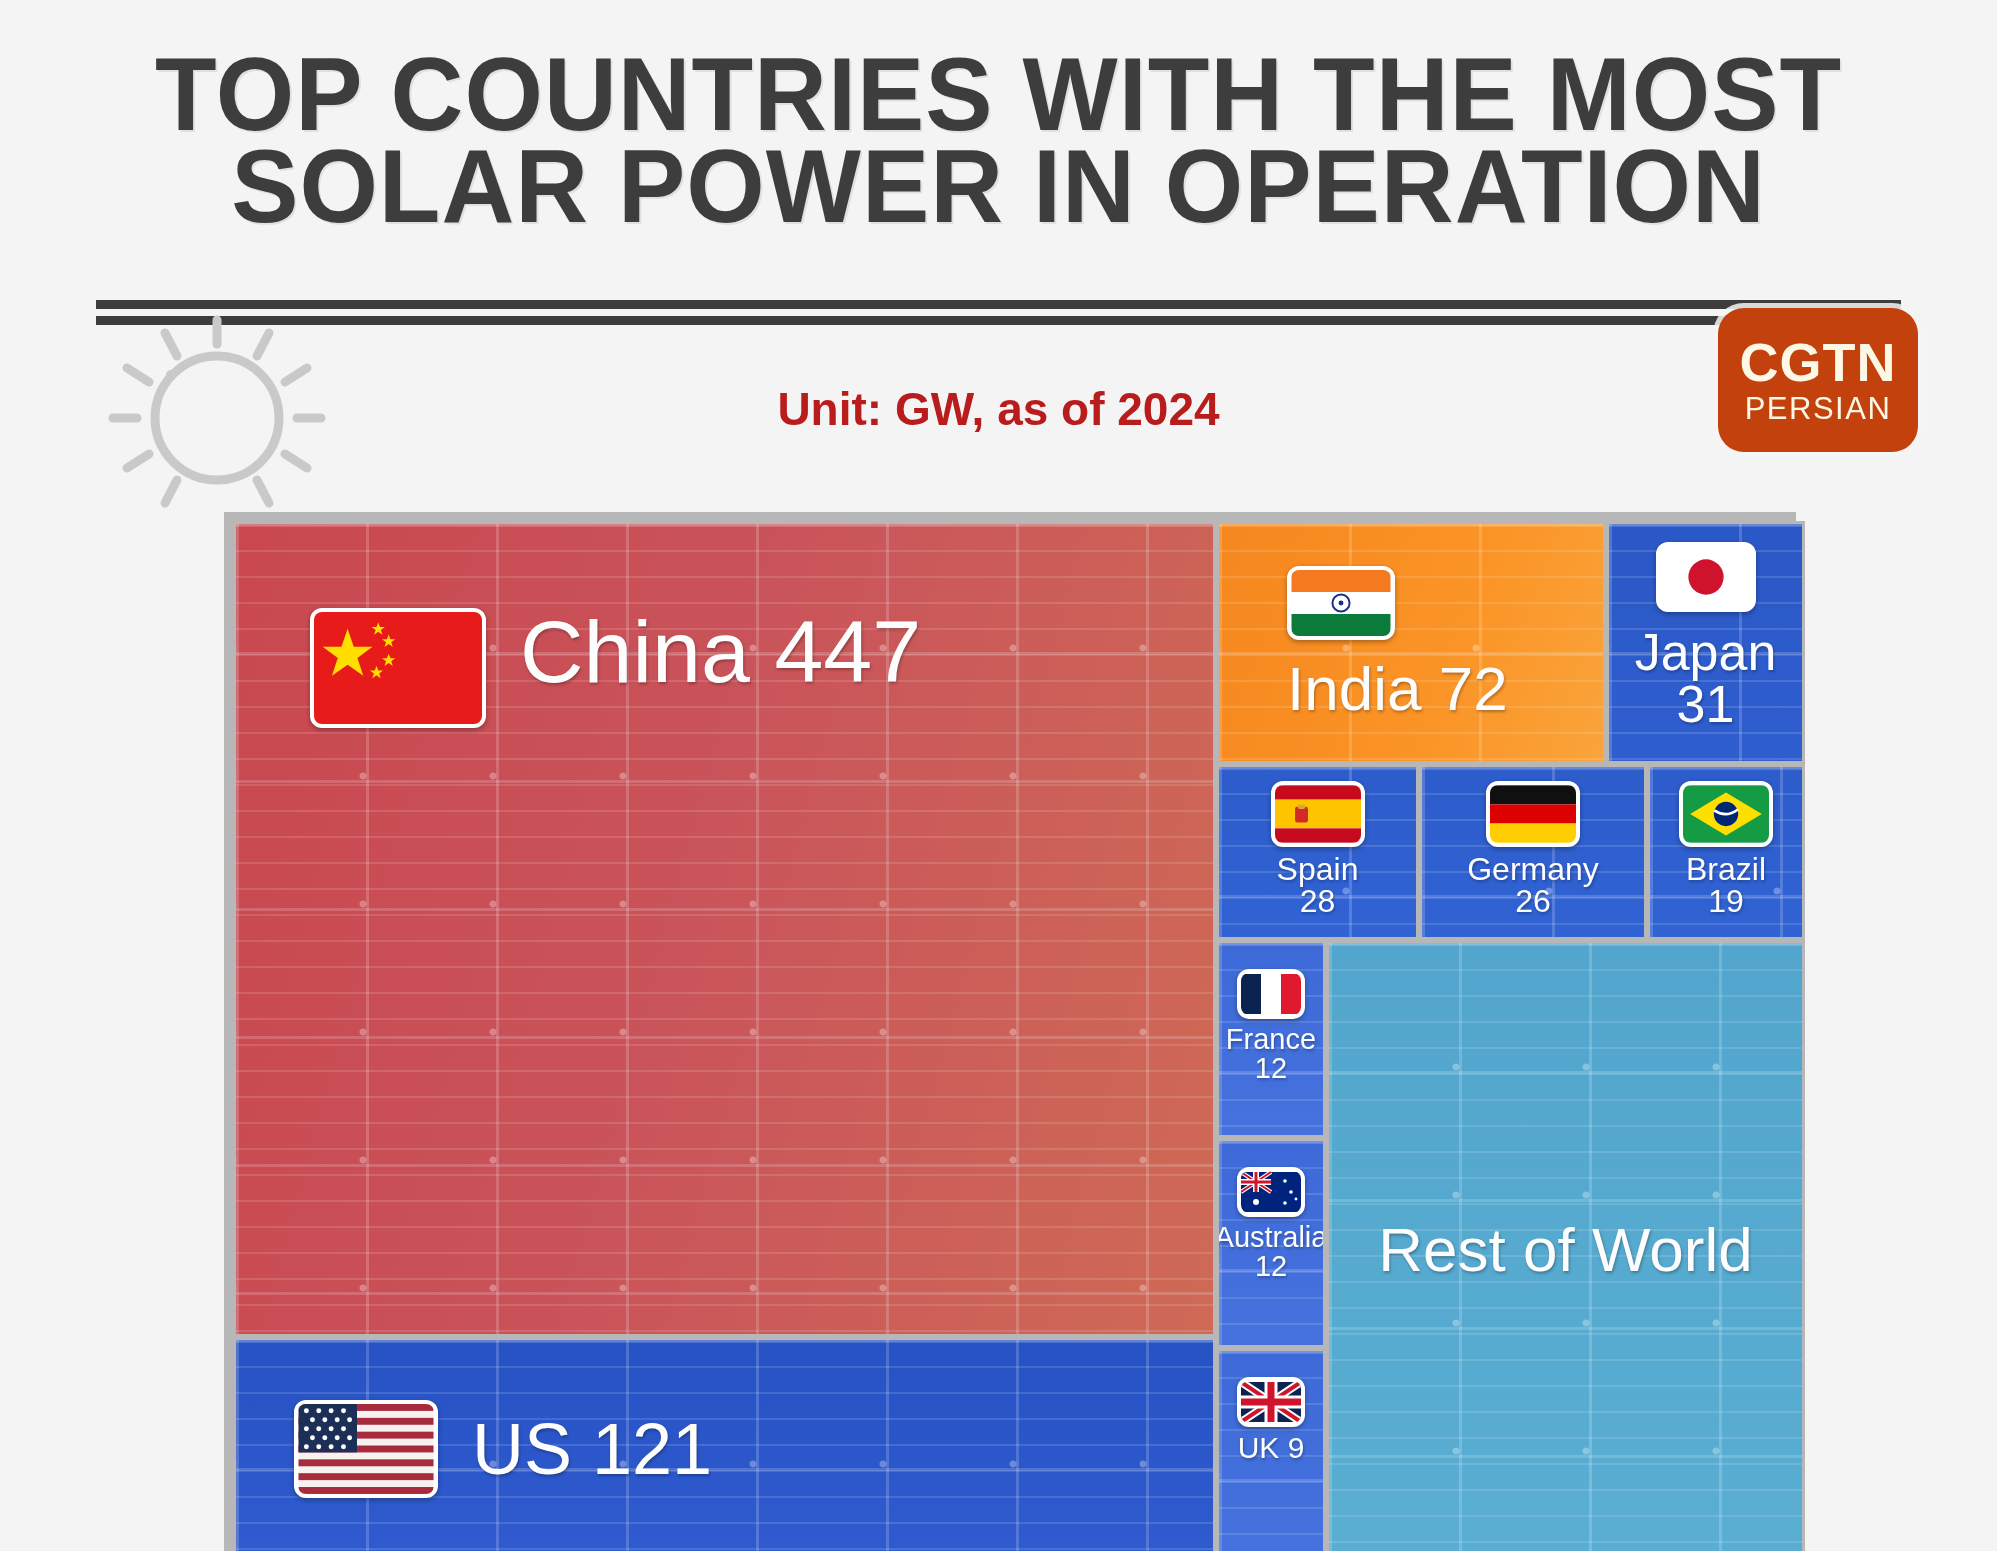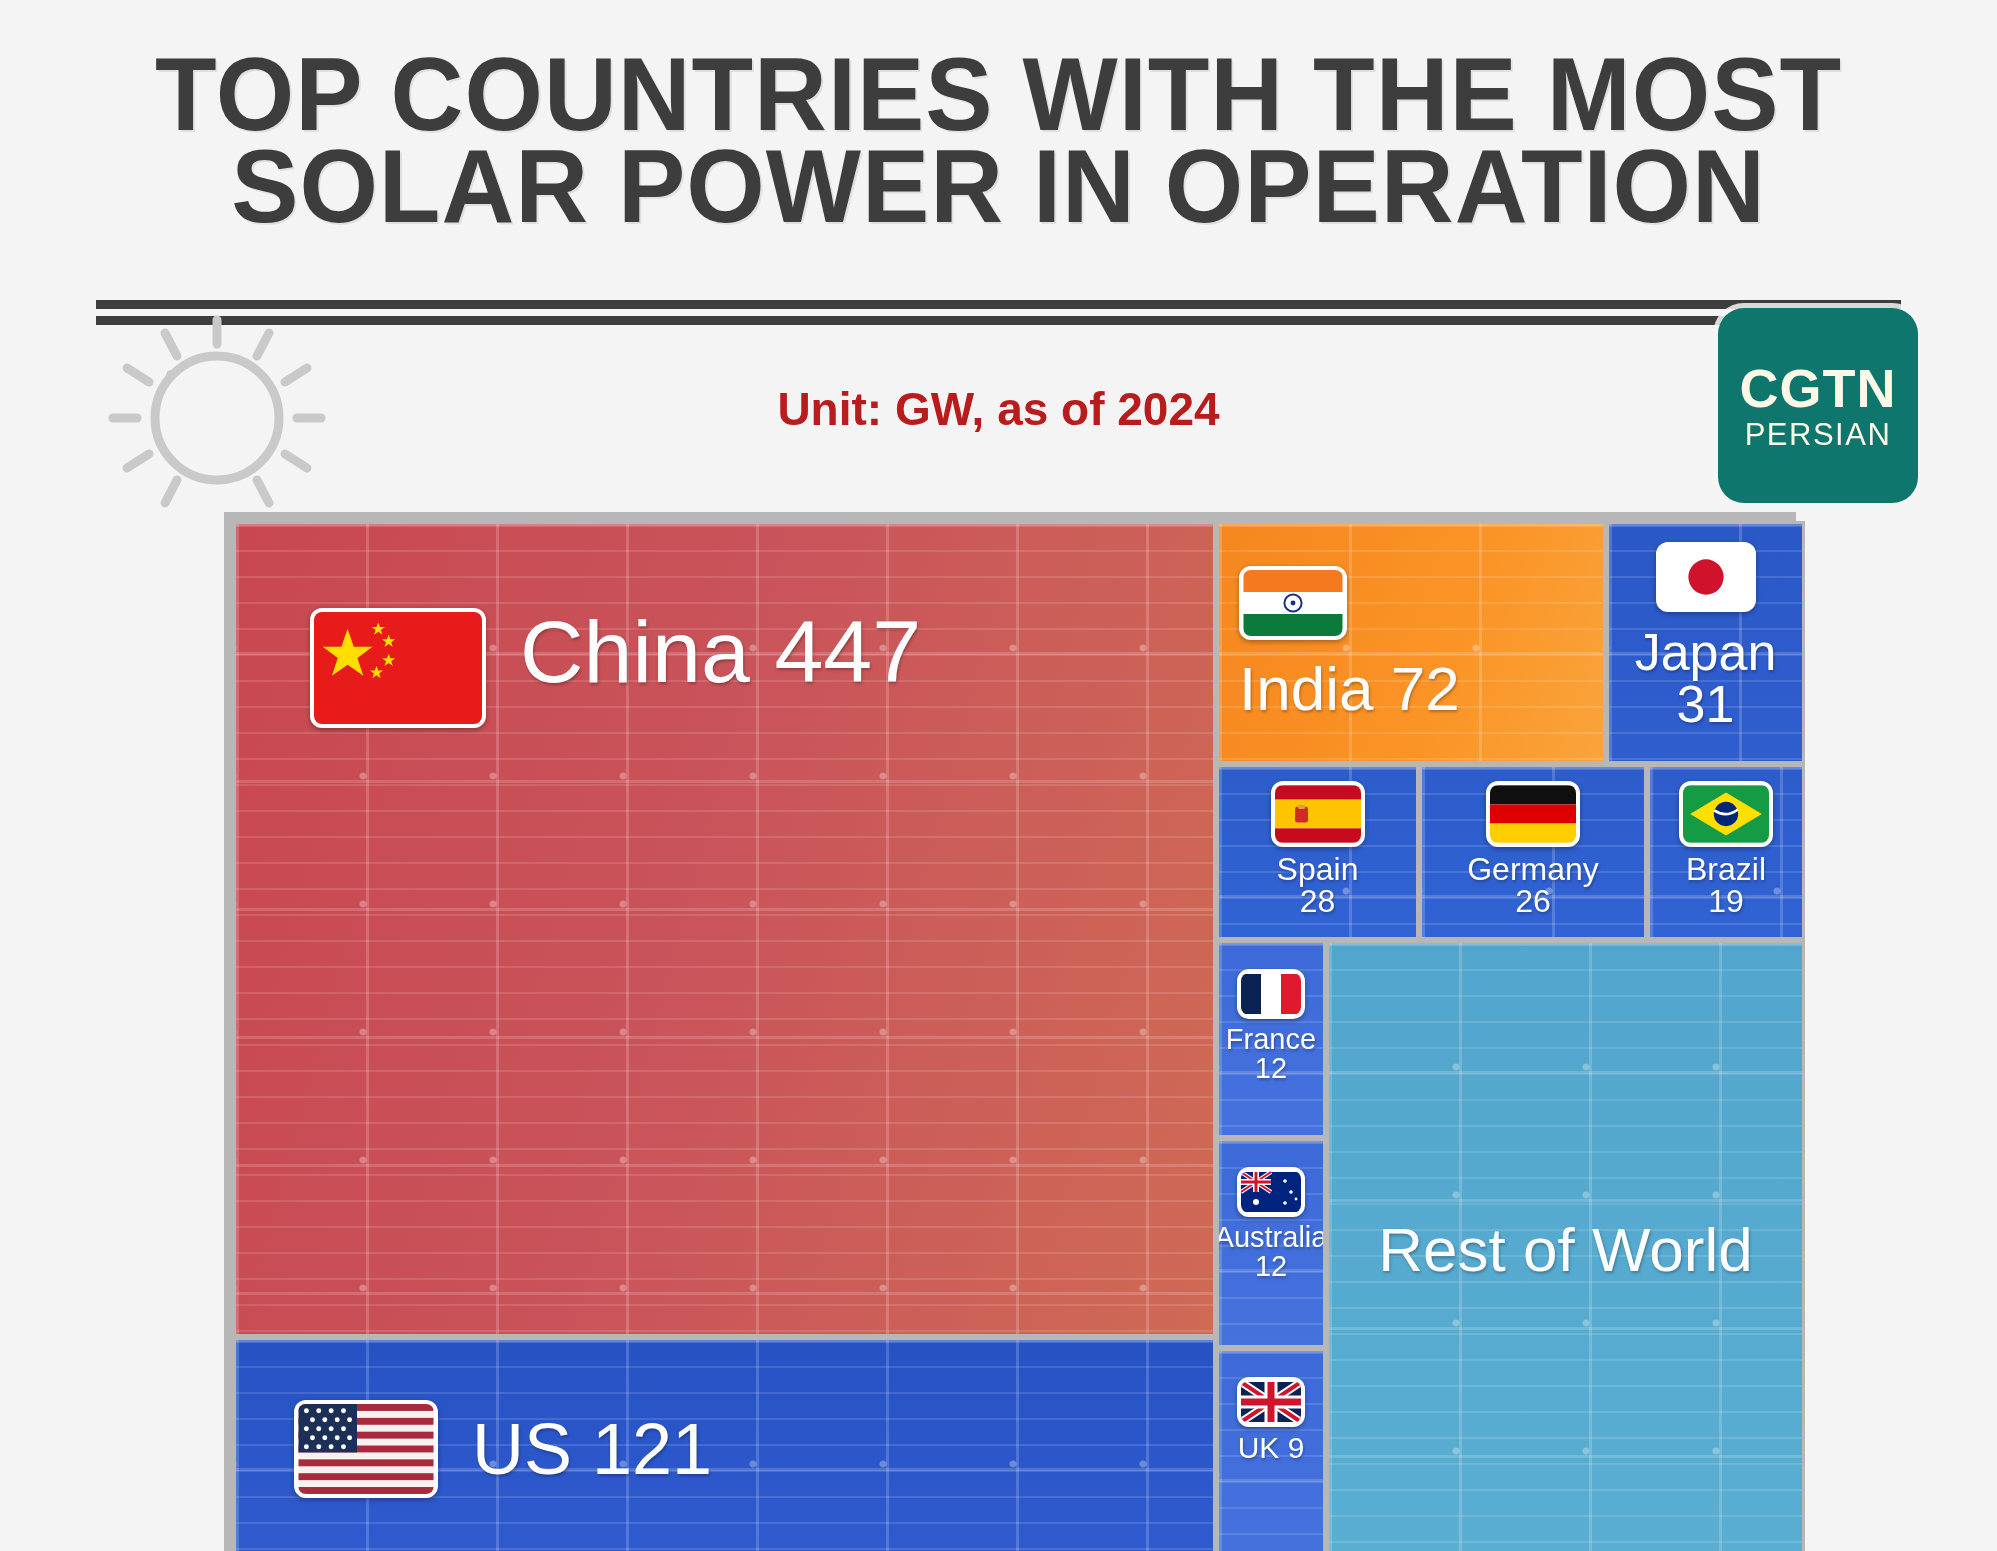--- a/index.html
+++ b/index.html
@@ -28,22 +28,22 @@
     position:absolute; left:0; top:382px; width:1997px; text-align:center;
     font-family:"Liberation Sans Narrow","Liberation Sans",sans-serif;
     font-weight:bold; font-size:46px; color:#b91c1c; letter-spacing:0px;
   }
 
   
   .sun-icon{ position:absolute; left:95px; top:300px; width:240px; height:220px; }
 
   
   .logo{
-    position:absolute; left:1718px; top:308px; width:200px; height:195px;
-    background:#0f766e; border-radius:26px;
+    position:absolute; left:1718px; top:308px; width:200px; height:144px;
+    background:#c2410c; border-radius:26px;
     box-shadow:0 0 0 5px rgba(244,244,244,0.85);
     display:flex; flex-direction:column; align-items:center; justify-content:center;
   }
   .logo-main{ font-size:54px; font-weight:bold; color:#fdf8e6; letter-spacing:1px; line-height:58px; }
   .logo-sub{ font-size:31px; color:#fdf8e6; letter-spacing:1.5px; line-height:36px; }
 
   
   .treemap{
     position:absolute; left:224px; top:512px; width:1572px; height:1039px;
     background:#b7b7b7; border:9px solid #b7b7b7;
@@ -111,21 +111,21 @@
   #c-china  .flag{ width:176px; height:120px; }
   #c-us     .flag{ width:144px; height:98px; }
   #c-india  .flag{ width:108px; height:74px; }
   #c-japan  .flag{ width:100px; height:70px; }
   #c-spain  .flag, #c-germany .flag, #c-brazil .flag{ width:94px; height:66px; }
   #c-france .flag, #c-austra .flag, #c-uk .flag{ width:68px; height:50px; }
 
   
   #c-china  .cell-body{ justify-content:flex-start; padding-left:74px; align-items:flex-start; padding-top:84px;border-radius:26px; }
   #c-us     .cell-body{ justify-content:flex-start; padding-left:58px; }
-  #c-india  .cell-body{ flex-direction:column; align-items:flex-start; justify-content:center; gap:18px; padding-left:20px; }
+  #c-india  .cell-body{ flex-direction:column; align-items:flex-start; justify-content:center; gap:18px; padding-left:68px; }
   #c-japan  .cell-body{ flex-direction:column; gap:14px; padding-top:18px; justify-content:flex-start;}
   #c-row    .cell-body{ flex-direction:column; gap:0px; }
   #c-france .cell-body, #c-austra .cell-body{ flex-direction:column; gap:6px; padding-top:26px; justify-content:flex-start; }
   #c-uk     .cell-body{ flex-direction:column; gap:6px; padding-top:26px; justify-content:flex-start; }
   #c-spain  .cell-body, #c-germany .cell-body, #c-brazil .cell-body{ flex-direction:column; gap:6px; padding-top:14px; justify-content:flex-start; }
 </style>
 </head>
 <body>
 
 <div id="page">

